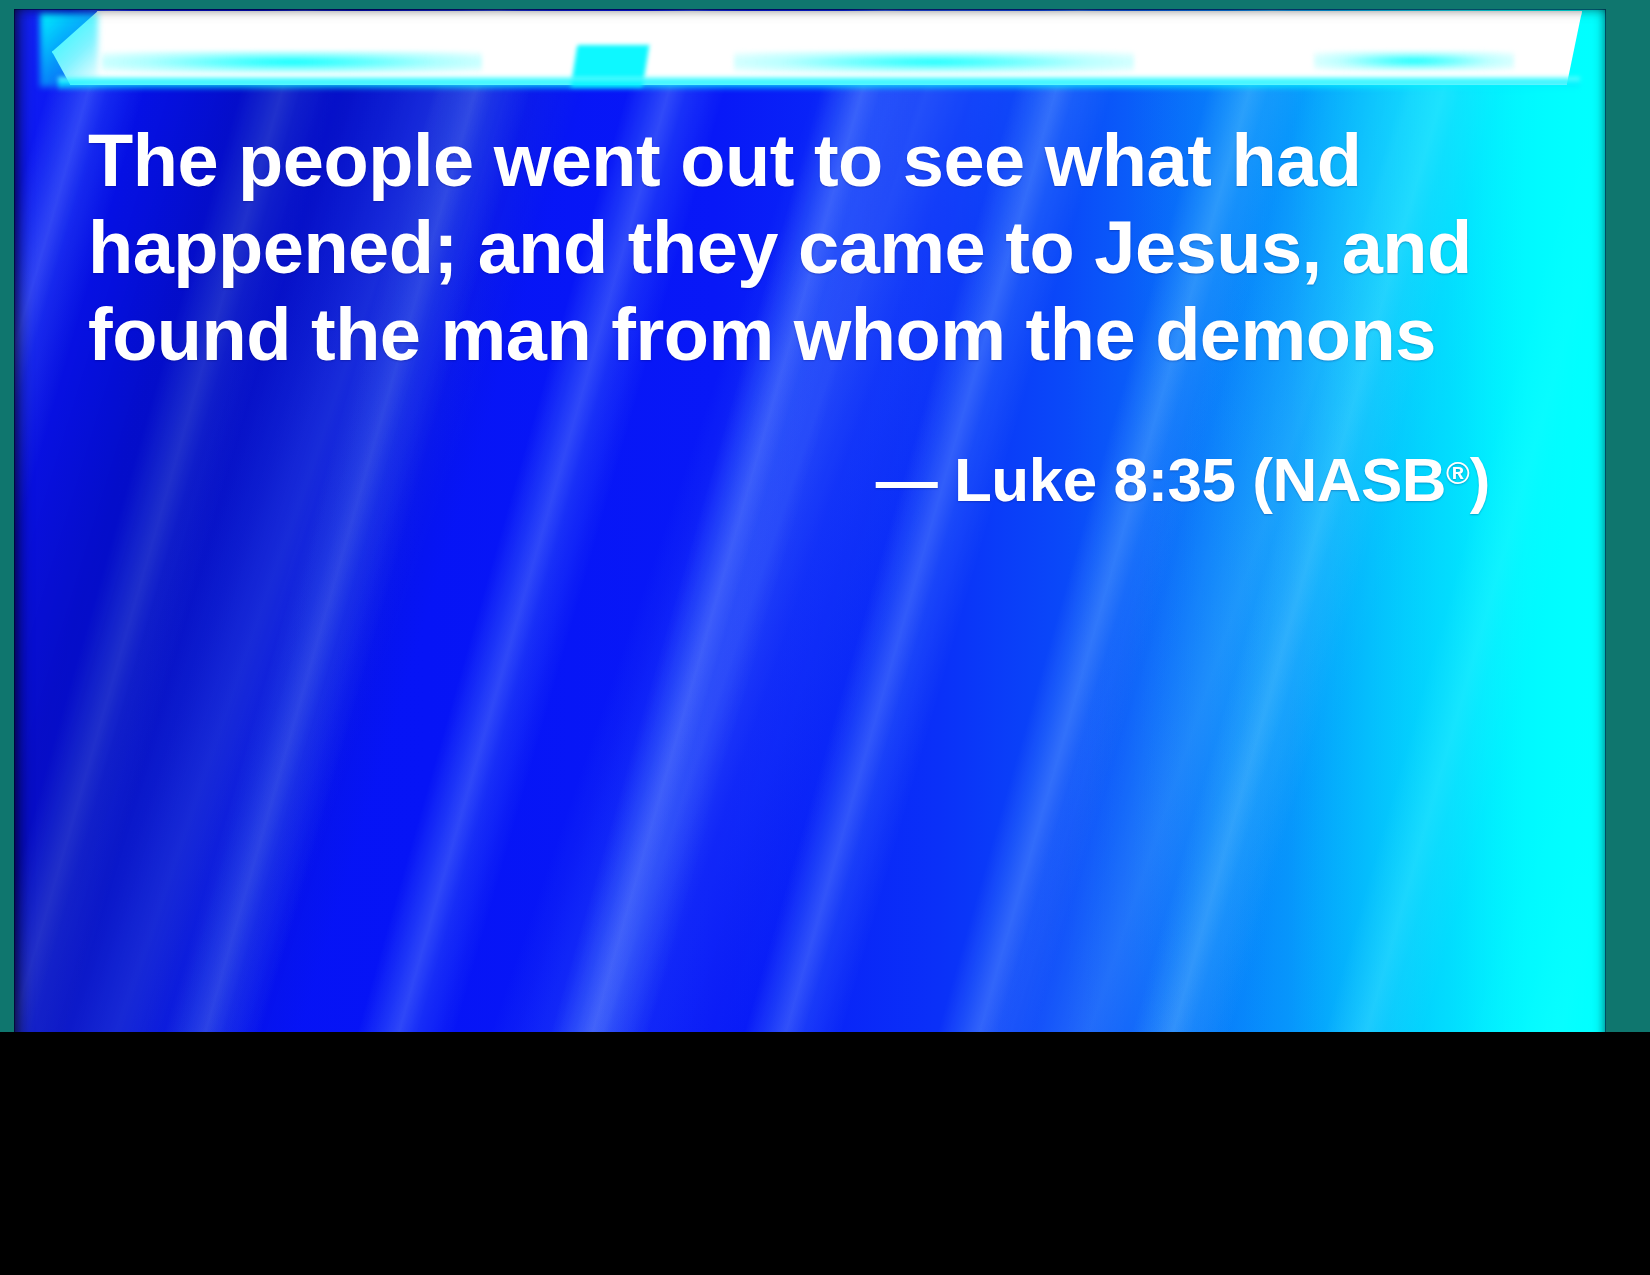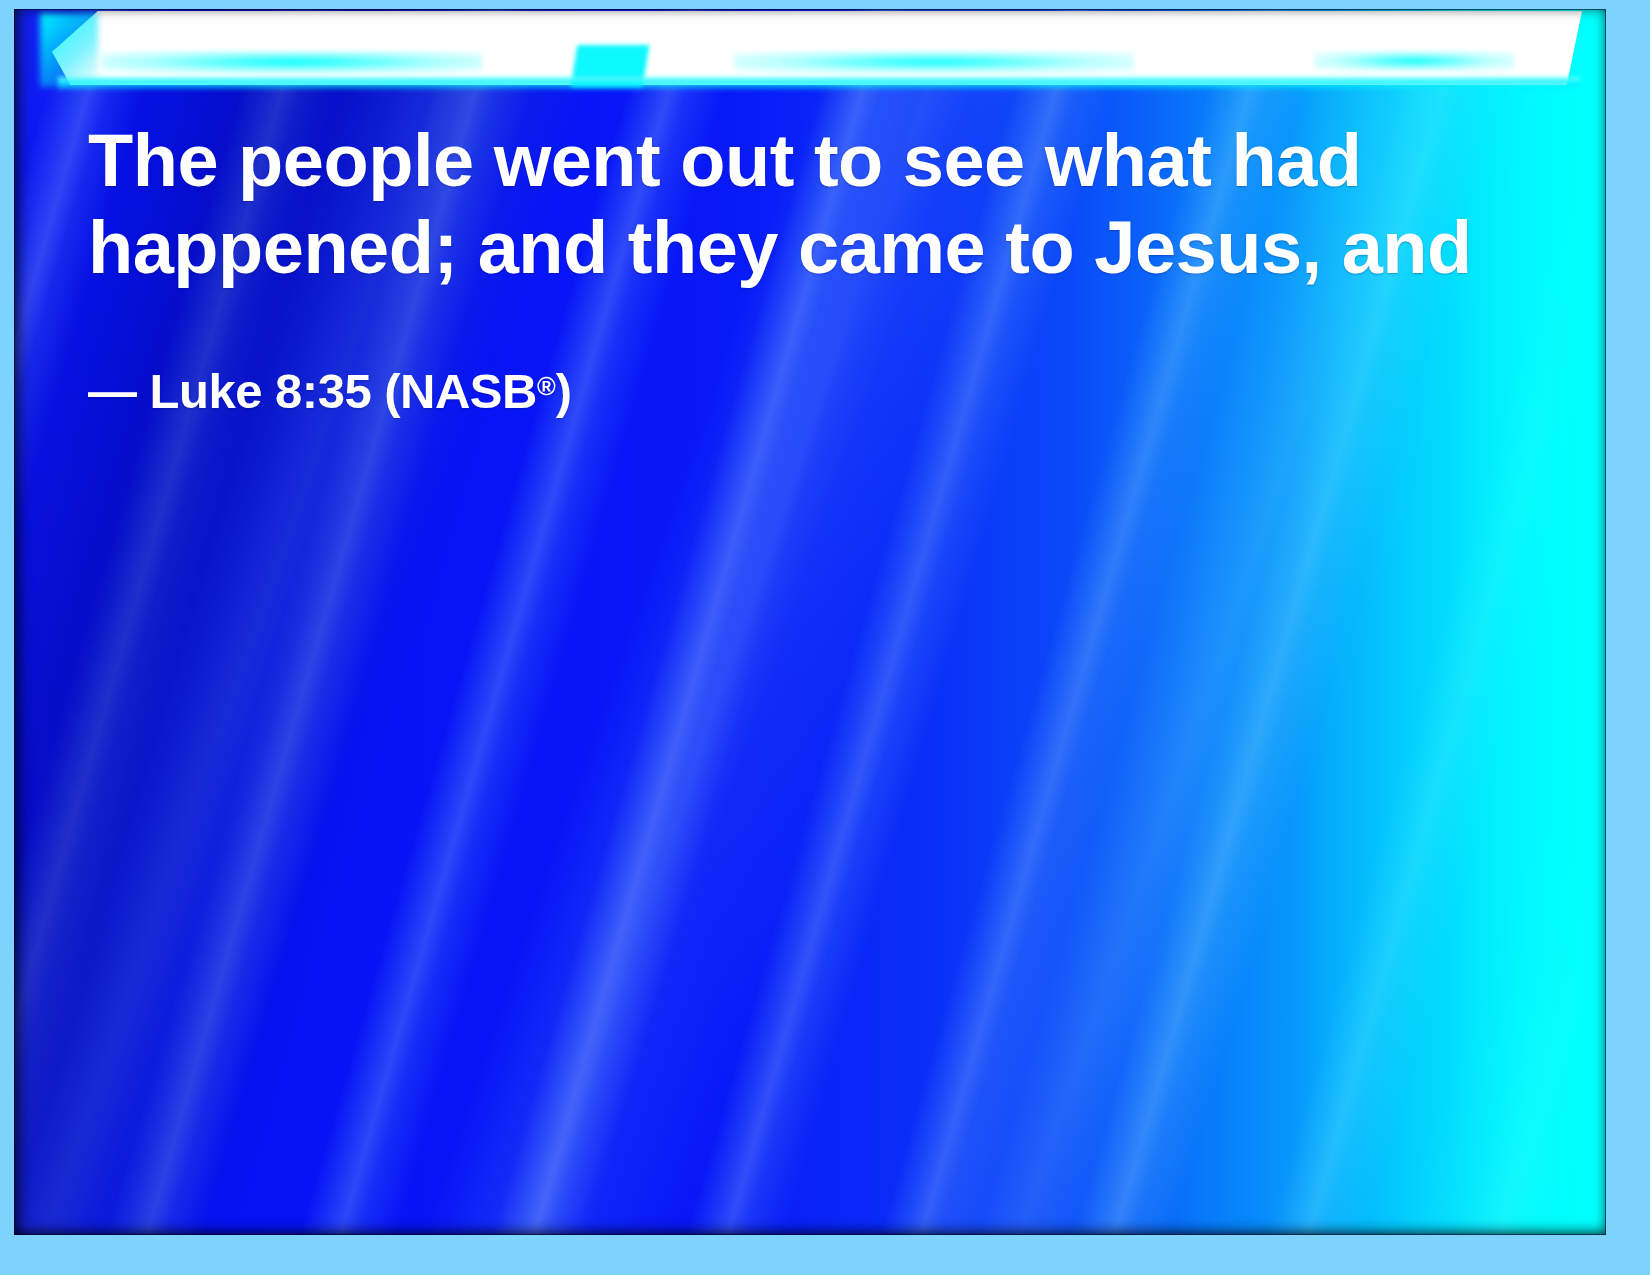--- a/index.html
+++ b/index.html
@@ -4,22 +4,22 @@
 <style>
   html, body {
     margin: 0;
     padding: 0;
     background: #000000;
   }
 
   .slide-frame {
     position: relative;
     width: 1650px;
-    height: 1275px;
-    background: #7dd3fc;
+    height: 1032px;
+    background: #0f766e;
     overflow: hidden;
     font-family: "Liberation Sans", sans-serif;
   }
 
   
   .slide-canvas {
     position: absolute;
     left: 14px;
     top: 9px;
     width: 1592px;
@@ -233,24 +233,25 @@
     line-height: 87px;
     letter-spacing: -0.5px;
     white-space: nowrap;
     text-shadow: 0 1px 2px rgba(0,0,80,0.28);
   }
 
   .attribution-line {
     color: #ffffff;
     font-family: "Liberation Sans", sans-serif;
     font-weight: bold;
-    font-size: 49px;
+    font-size: 62px;
     line-height: 87px;
     letter-spacing: -0.5px;
     white-space: nowrap;
+    text-align: right;
     padding-right: 18px;
     margin-top: 52px;
     text-shadow: 0 1px 2px rgba(0,0,80,0.28);
   }
   .attribution-line .reg-mark {
     font-size: 0.52em;
     vertical-align: 0.52em;
     letter-spacing: 0;
   }
 </style>
@@ -273,20 +274,21 @@
       <div class="top-bar-cyan-l"></div>
       <div class="top-bar-cyan-m"></div>
       <div class="top-bar-cyan-m2"></div>
       <div class="top-bar-cyan-r"></div>
       <div class="top-bar-underglow"></div>
     </div>
 
     <div class="verse-block">
       <div class="verse-line">The people went out to see what had</div>
       <div class="verse-line">happened; and they came to Jesus, and</div>
+      <div class="verse-line">found the man from whom the demons</div>
 
       <div class="attribution-line">
         <span>— Luke 8:35 (NASB</span><span class="reg-mark">®</span><span>)</span>
       </div>
     </div>
 
     <div class="bg-vignette"></div>
   </div>
 
 </div>

